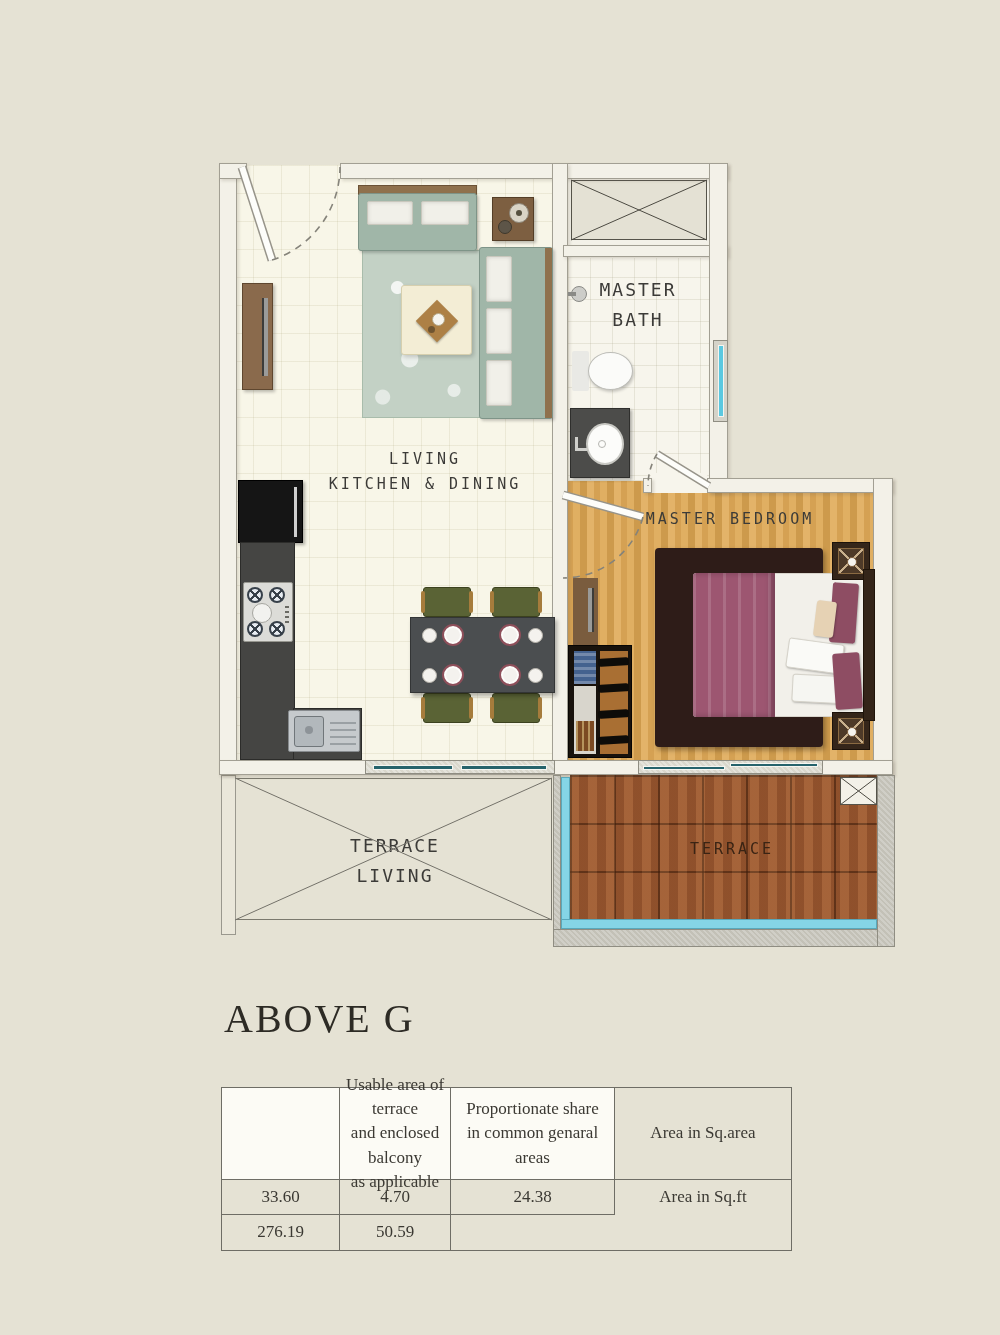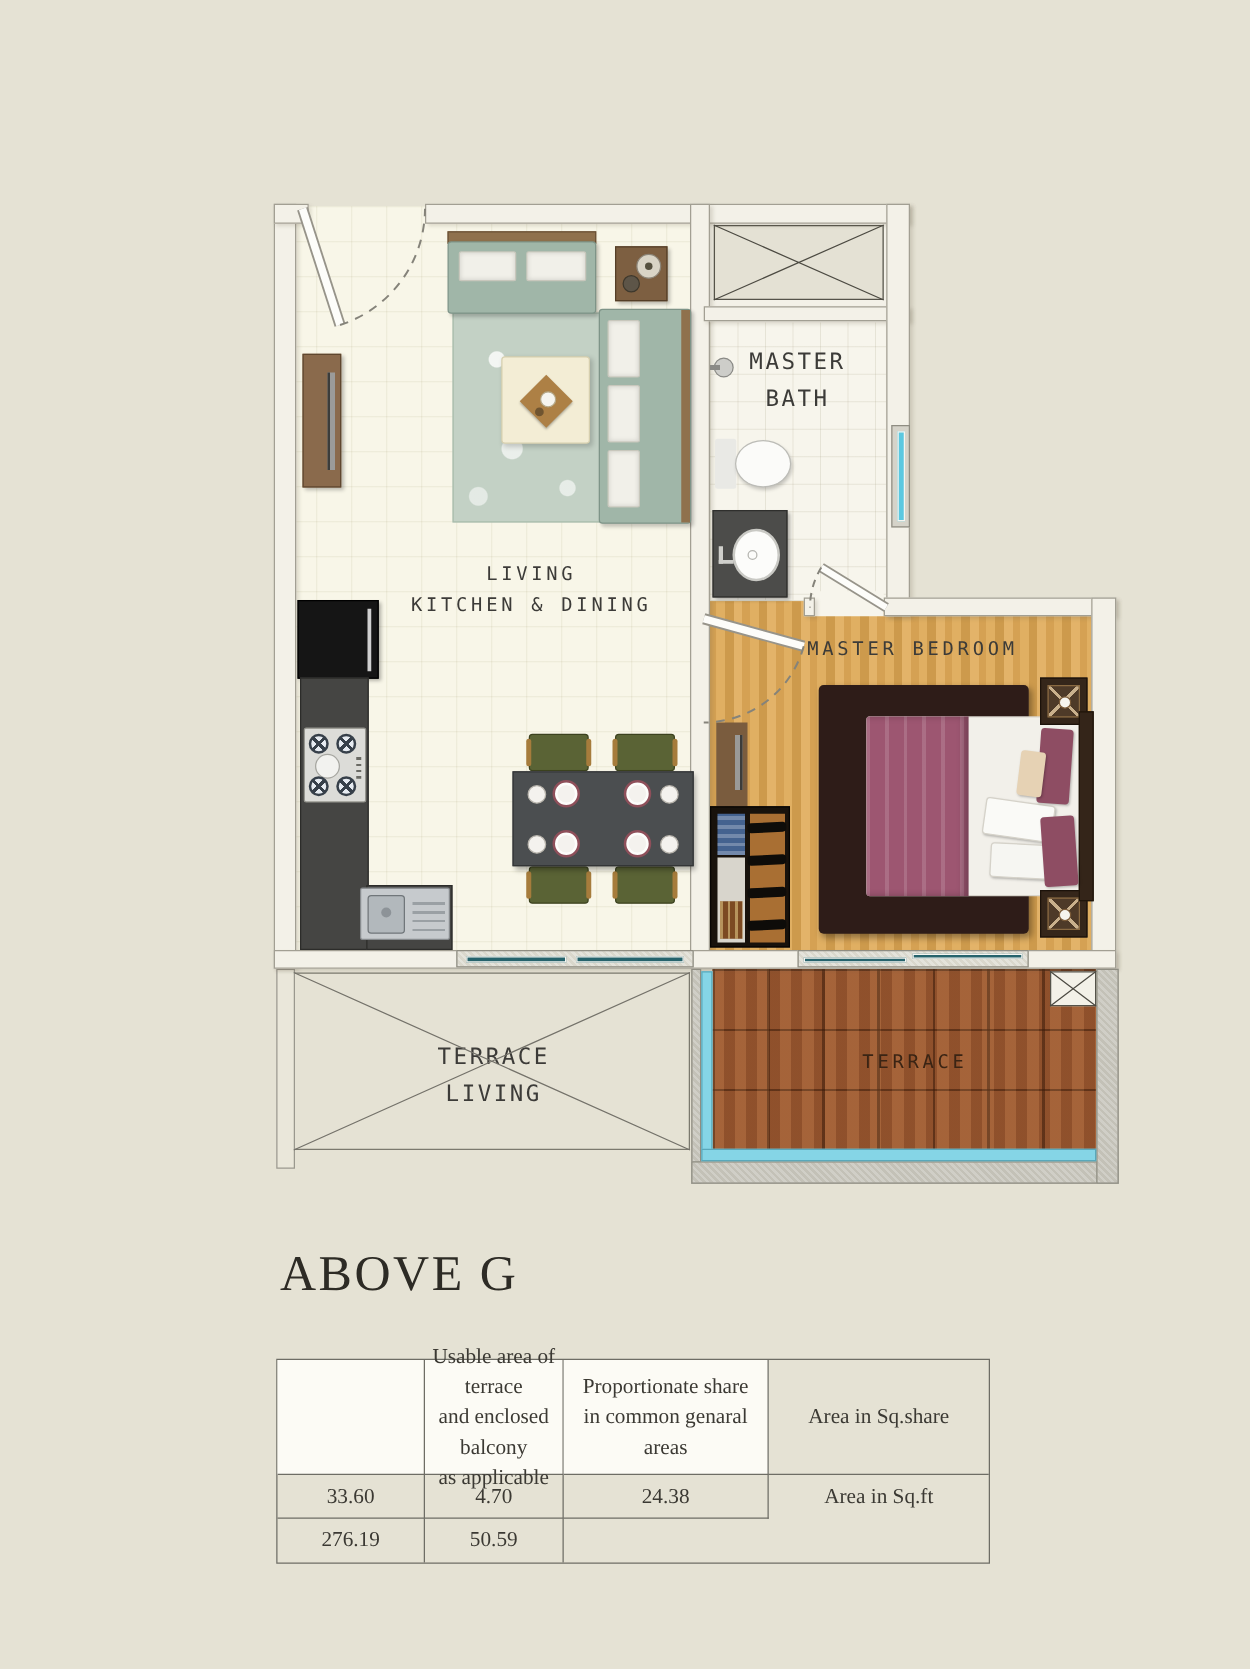--- a/index.html
+++ b/index.html
@@ -335,21 +335,21 @@
   <div class="cell th">
     <div>Usable area of terrace</div>
     <div>and enclosed balcony</div>
     <div>as applicable</div>
   </div>
   <div class="cell th">
     <div>Proportionate share</div>
     <div>in common genaral areas</div>
   </div>
 
-  <div class="cell">Area in Sq.share</div>
+  <div class="cell">Area in Sq.area</div>
   <div class="cell">33.60</div>
   <div class="cell">4.70</div>
   <div class="cell">24.38</div>
 
   <div class="cell last-row">Area in Sq.ft</div>
   <div class="cell last-row">276.19</div>
   <div class="cell last-row">50.59</div>
 </div>
 
 </body></html>

